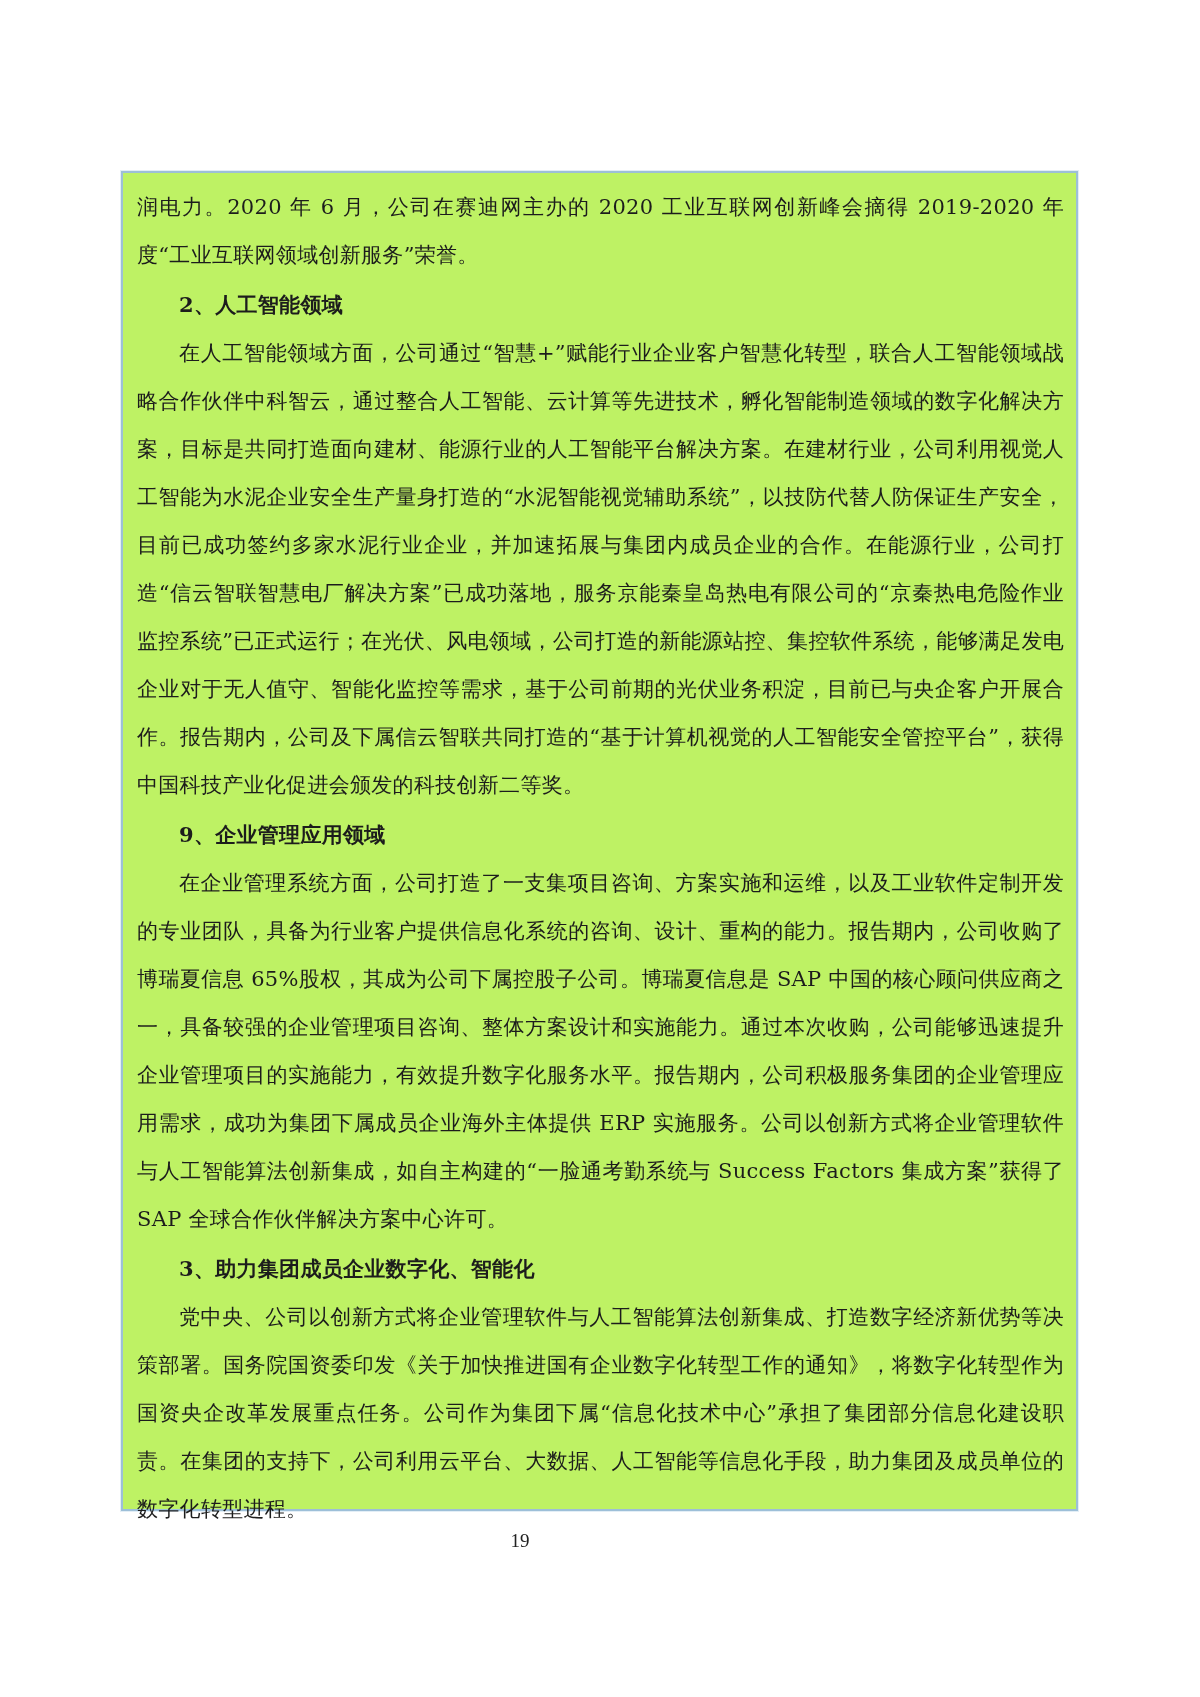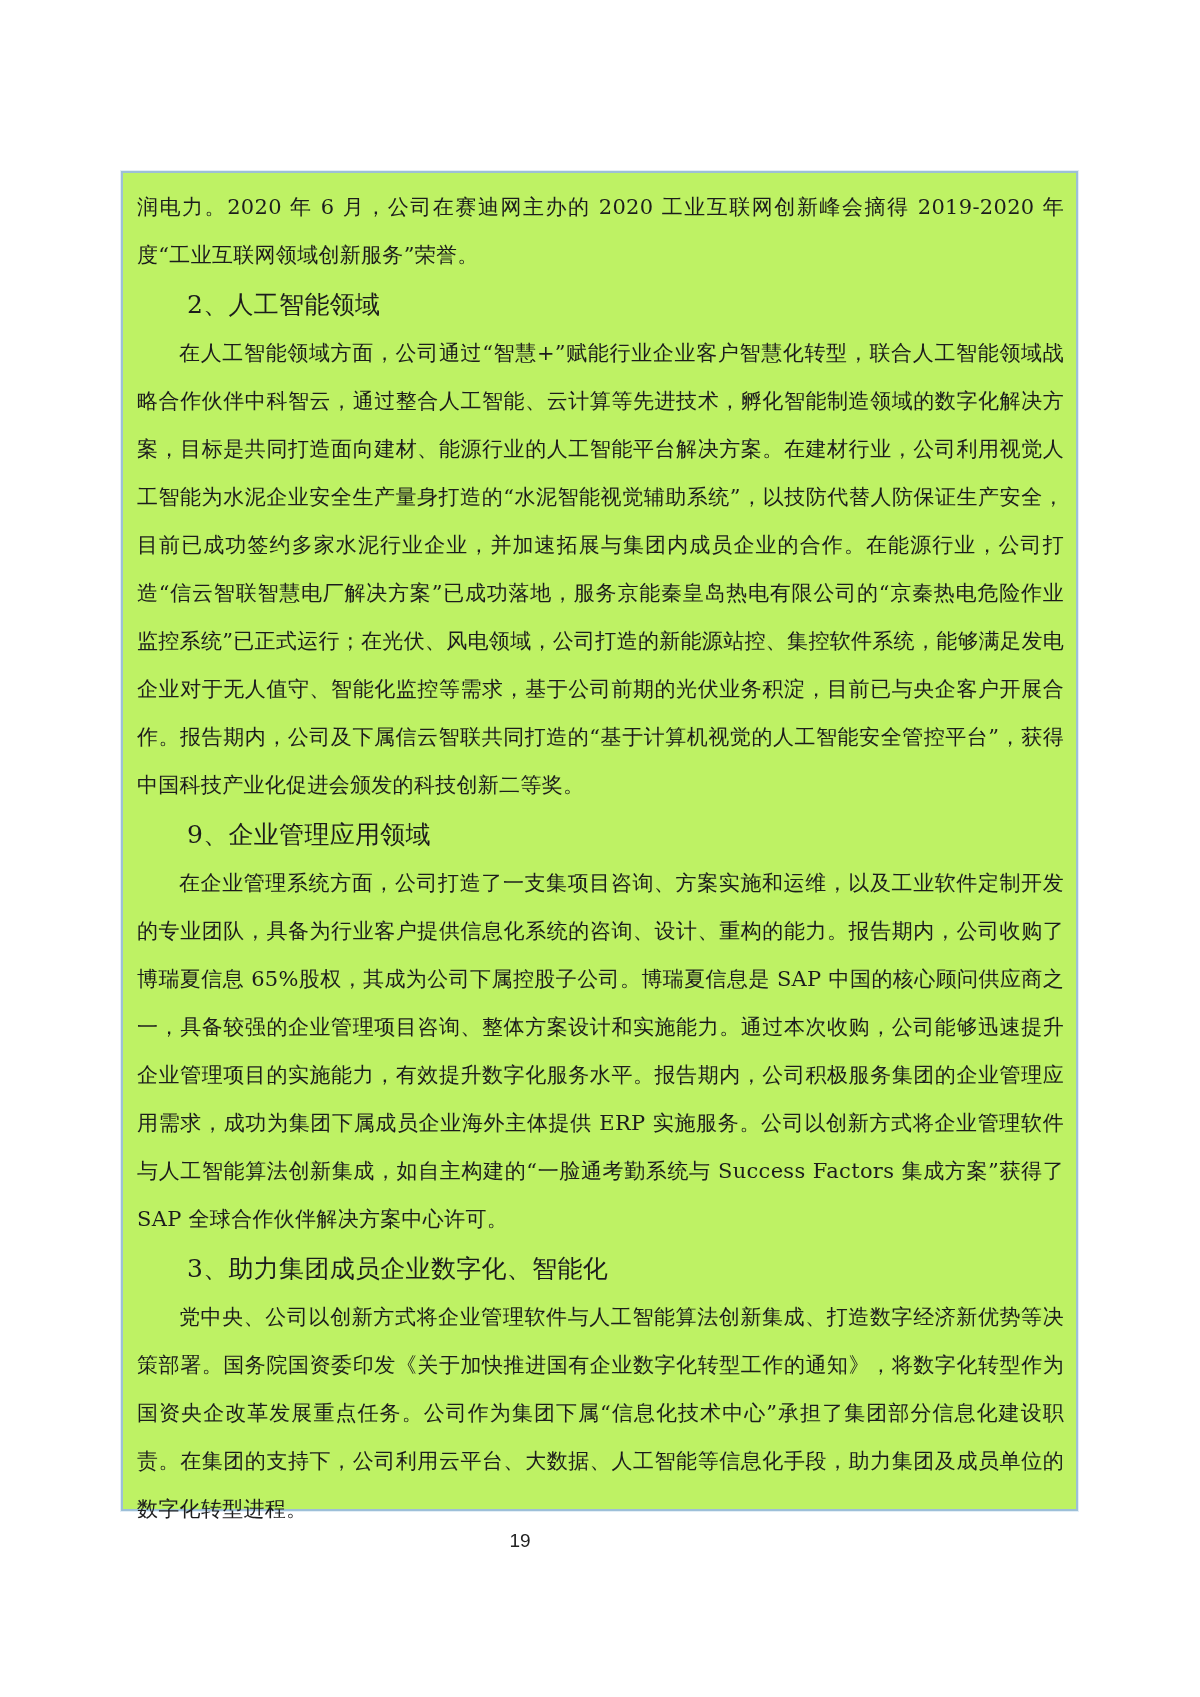--- a/index.html
+++ b/index.html
@@ -34,35 +34,35 @@
     line-height: 48px;
     text-align: justify;
     text-indent: 2em;
     letter-spacing: 0.3px;
   }
   .para.no-indent {
     text-indent: 0;
   }
   .heading {
     margin: 2px 0 0 0;
-    font-size: 25px;
+    font-size: 21px;
     line-height: 48px;
-    font-weight: normal;
+    font-weight: bold;
     text-indent: 2em;
     letter-spacing: 0.3px;
   }
   .page-number {
     position: absolute;
     top: 1530px;
     left: 0;
     width: 1040px;
     text-align: center;
     font-size: 19px;
     color: #222222;
-    font-family: Liberation Sans, sans-serif;
+    font-family: Liberation Serif, serif;
   }
 </style>
 </head>
 <body>
 
 <div class="content-frame">
   <p class="para no-indent">润电力。2020 年 6 月，公司在赛迪网主办的 2020 工业互联网创新峰会摘得 2019-2020 年度“工业互联网领域创新服务”荣誉。</p>
 
   <h3 class="heading">2、人工智能领域</h3>
   <p class="para">在人工智能领域方面，公司通过“智慧+”赋能行业企业客户智慧化转型，联合人工智能领域战略合作伙伴中科智云，通过整合人工智能、云计算等先进技术，孵化智能制造领域的数字化解决方案，目标是共同打造面向建材、能源行业的人工智能平台解决方案。在建材行业，公司利用视觉人工智能为水泥企业安全生产量身打造的“水泥智能视觉辅助系统”，以技防代替人防保证生产安全，目前已成功签约多家水泥行业企业，并加速拓展与集团内成员企业的合作。在能源行业，公司打造“信云智联智慧电厂解决方案”已成功落地，服务京能秦皇岛热电有限公司的“京秦热电危险作业监控系统”已正式运行；在光伏、风电领域，公司打造的新能源站控、集控软件系统，能够满足发电企业对于无人值守、智能化监控等需求，基于公司前期的光伏业务积淀，目前已与央企客户开展合作。报告期内，公司及下属信云智联共同打造的“基于计算机视觉的人工智能安全管控平台”，获得中国科技产业化促进会颁发的科技创新二等奖。</p>

